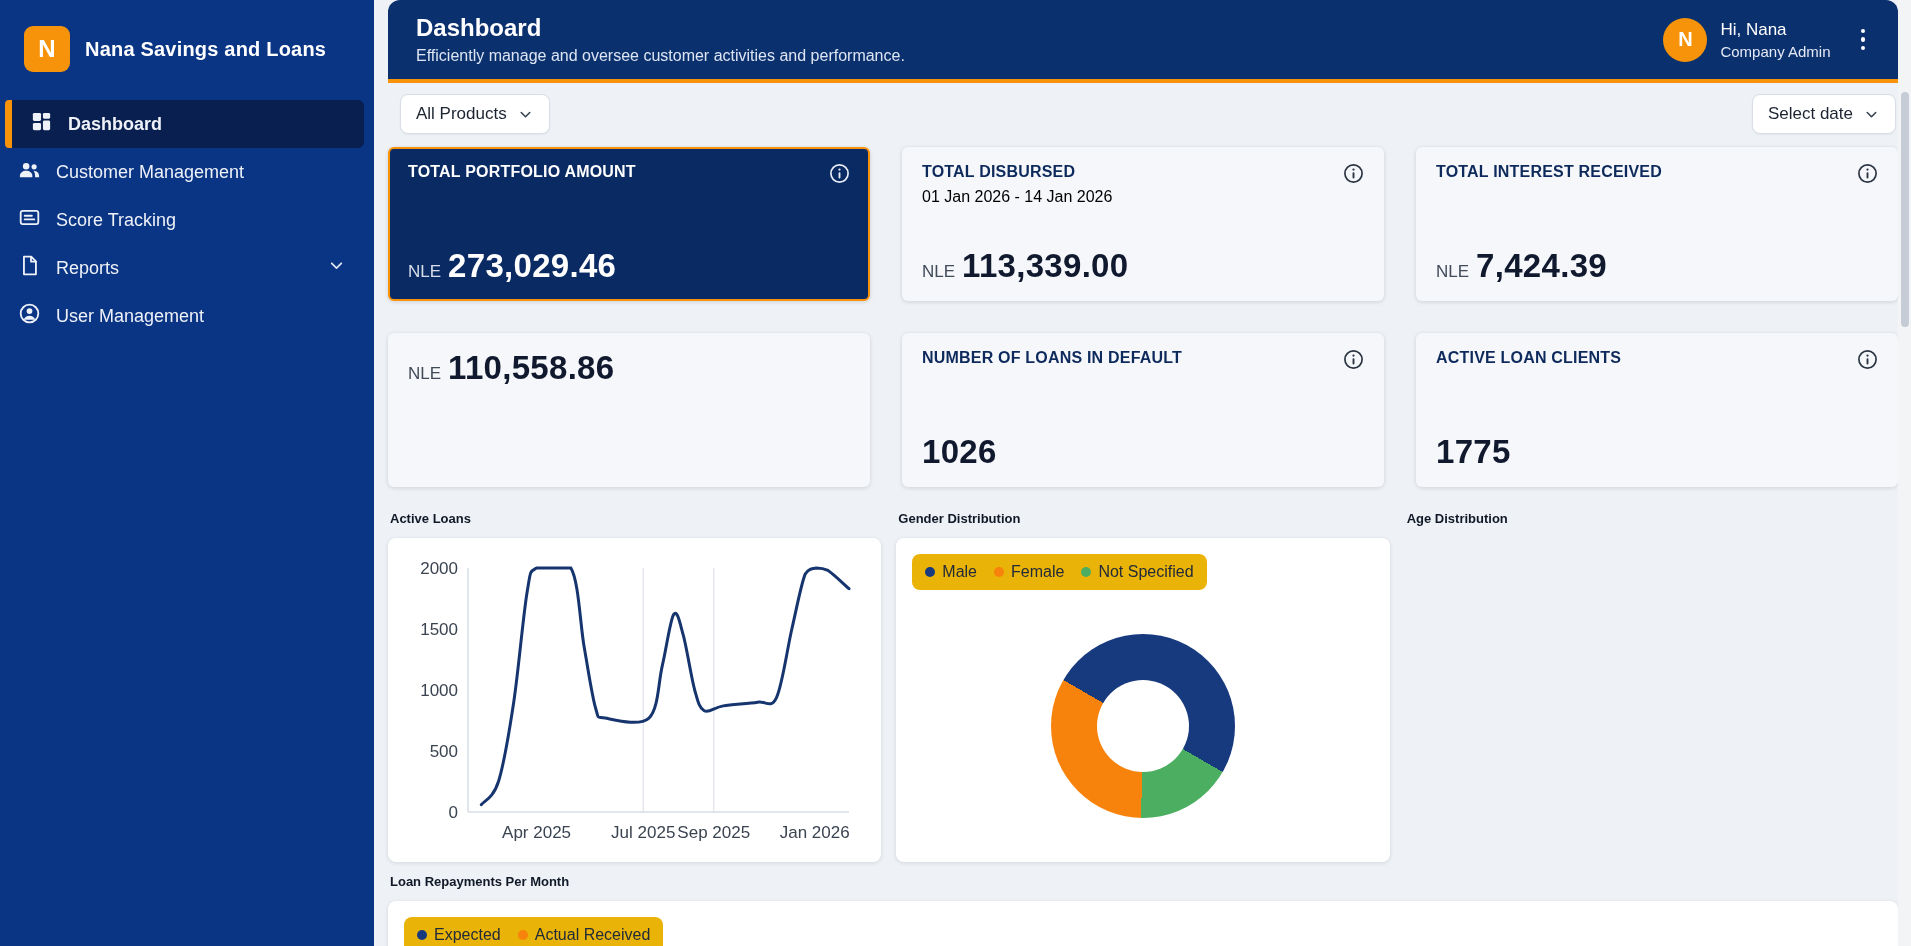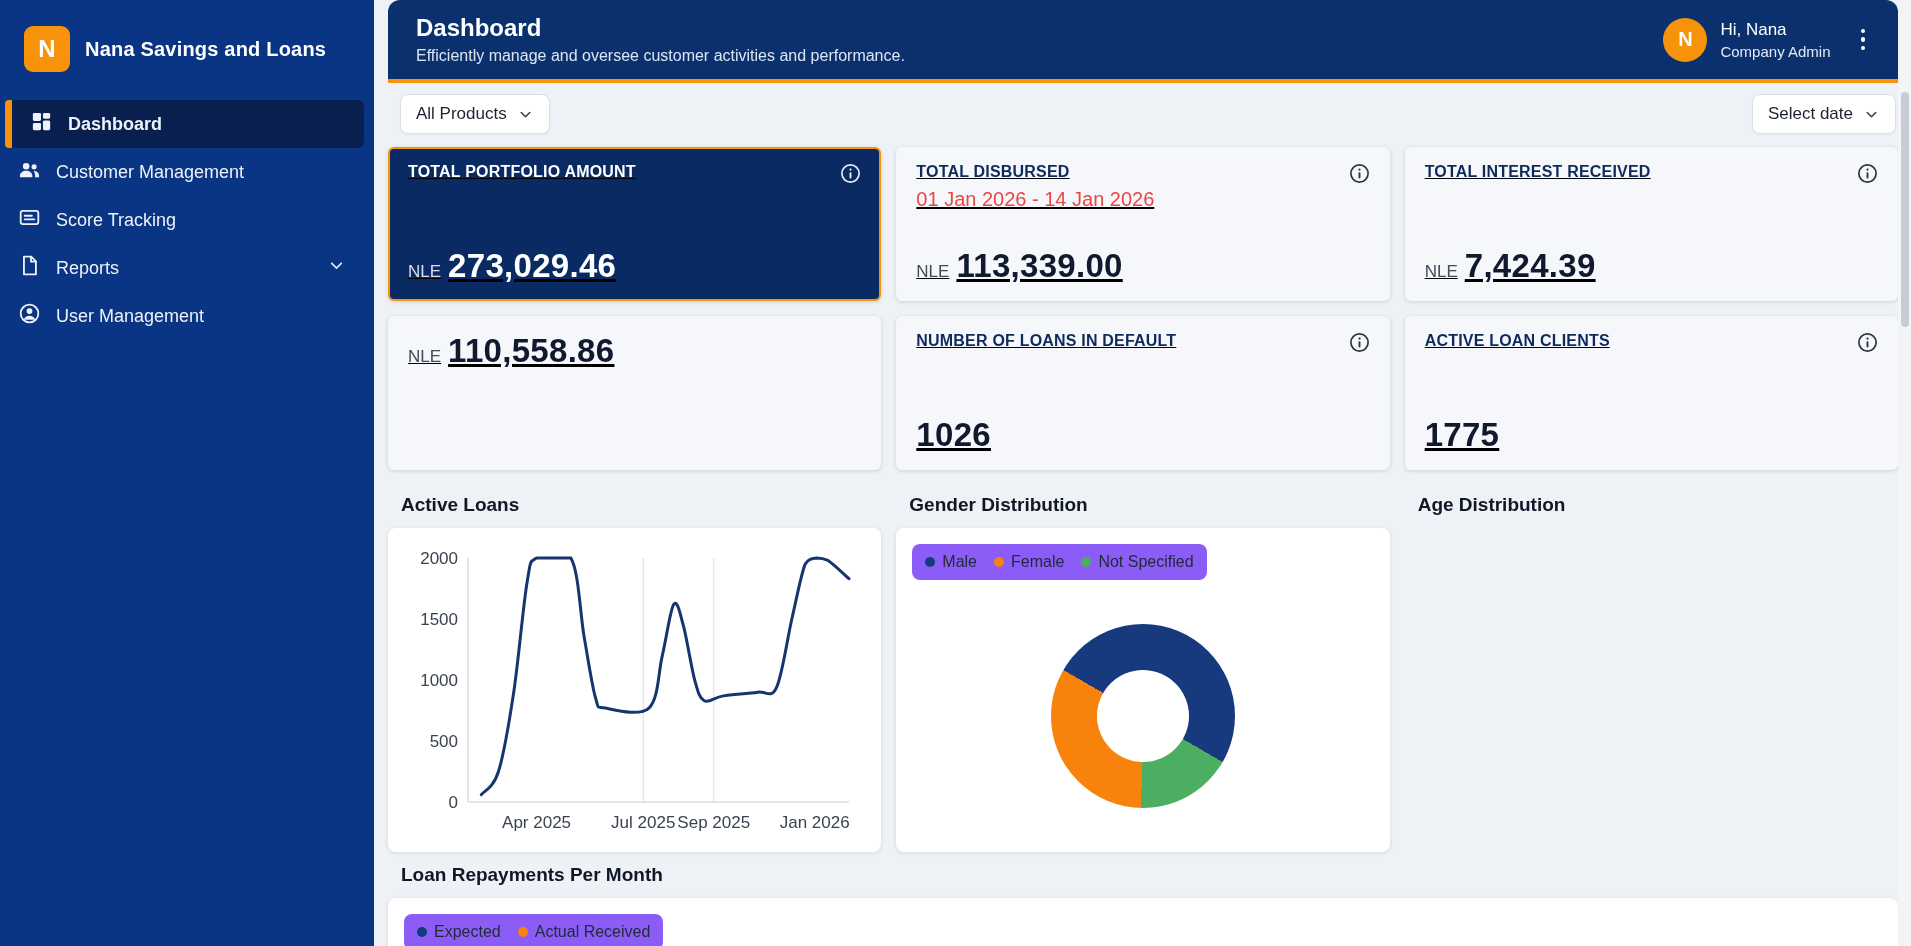--- a/index.html
+++ b/index.html
@@ -33,42 +33,42 @@
   .user-name { font-size: 17px; font-weight: normal; }
   .user-role { font-size: 15px; color: #e3e9f5; margin-top: 3px; }
   .kebab { display: flex; flex-direction: column; gap: 4px; margin-left: 12px; cursor: pointer; padding: 5px; }
   .kebab span { width: 4.5px; height: 4.5px; border-radius: 50%; background: #fff; }
 
   .filters-row { display: flex; justify-content: space-between; align-items: center; margin: 11px 2px 13px 2px; padding-left: 10px; }
   .select-btn { display: inline-flex; align-items: center; gap: 10px; background: #fff; border: 1px solid #d9dee6; border-radius: 8px; padding: 9px 15px; font-size: 17px; color: #1b2430; cursor: pointer; box-shadow: 0 1px 2px rgba(16,24,40,.05); }
   .select-btn svg { width: 17px; height: 17px; color: #374151; }
 
   
-  .stats-grid { display: grid; grid-template-columns: repeat(3, 1fr); gap: 15px; text-decoration: underline; }
+  .stats-grid { display: grid; grid-template-columns: repeat(3, 1fr); gap: 32px; }
   .stat-card { position: relative; background: #f5f7fa; border: 2.5px solid transparent; border-radius: 6px; box-shadow: 0 1px 4px rgba(16,24,40,.14); height: 154px; padding: 14px 18px; display: flex; flex-direction: column; justify-content: space-between; cursor: pointer; }
   .stat-card.selected { background: #0a2a63; border-color: #f7930a; color: #fff; }
   .stat-head { display: flex; justify-content: space-between; align-items: flex-start; }
   .stat-title { font-size: 16px; font-weight: bold; color: #0e2a5c; letter-spacing: .2px; }
   .selected .stat-title { color: #fff; }
-  .stat-sub { font-size: 20px; color: #ef4444; margin-top: 7px; }
+  .stat-sub { font-size: 16px; color: #000000; margin-top: 7px; }
   .info-btn { color: #2b3442; cursor: pointer; line-height: 0; }
   .selected .info-btn { color: #e8edf6; }
   .info-btn svg { width: 21px; height: 21px; }
   .stat-value { display: flex; align-items: baseline; gap: 7px; }
   .currency { font-size: 17px; color: #414b5a; }
   .selected .currency { color: #d7deeb; }
   .num { font-size: 33px; font-weight: bold; color: #10192e; letter-spacing: .3px; }
   .selected .num { color: #fff; }
 
   
   .charts-grid { display: grid; grid-template-columns: repeat(3, 1fr); gap: 15px; margin-top: 15px; }
-  .chart-title { font-size: 19px; font-weight: bold; color: #101828; margin: 9px 0 12px 13px; }
+  .chart-title { font-size: 13px; font-weight: bold; color: #101828; margin: 9px 0 12px 2px; }
   .chart-card { background: #fff; border-radius: 8px; box-shadow: 0 1px 4px rgba(16,24,40,.12); height: 324px; padding: 16px; }
   .chart-body { width: 100%; height: 292px; }
-  .legend-pill { display: inline-flex; align-items: center; gap: 17px; background: #8b5cf6; border-radius: 8px; padding: 9px 13px; font-size: 16px; color: #222b38; }
+  .legend-pill { display: inline-flex; align-items: center; gap: 17px; background: #eab308; border-radius: 8px; padding: 9px 13px; font-size: 16px; color: #222b38; }
   .legend-item { display: flex; align-items: center; gap: 7px; }
   .dot { width: 10px; height: 10px; border-radius: 50%; flex: none; }
   .donut-wrap { display: flex; justify-content: center; }
   .donut { position: relative; width: 184px; height: 184px; border-radius: 50%; margin-top: 44px; }
   .donut-hole { position: absolute; inset: 46px; background: #fff; border-radius: 50%; }
 
   .repay-section { margin-top: 12px; }
   .repay-card { background: #fff; border-radius: 8px; box-shadow: 0 1px 4px rgba(16,24,40,.12); height: 250px; padding: 16px; }
 
   

